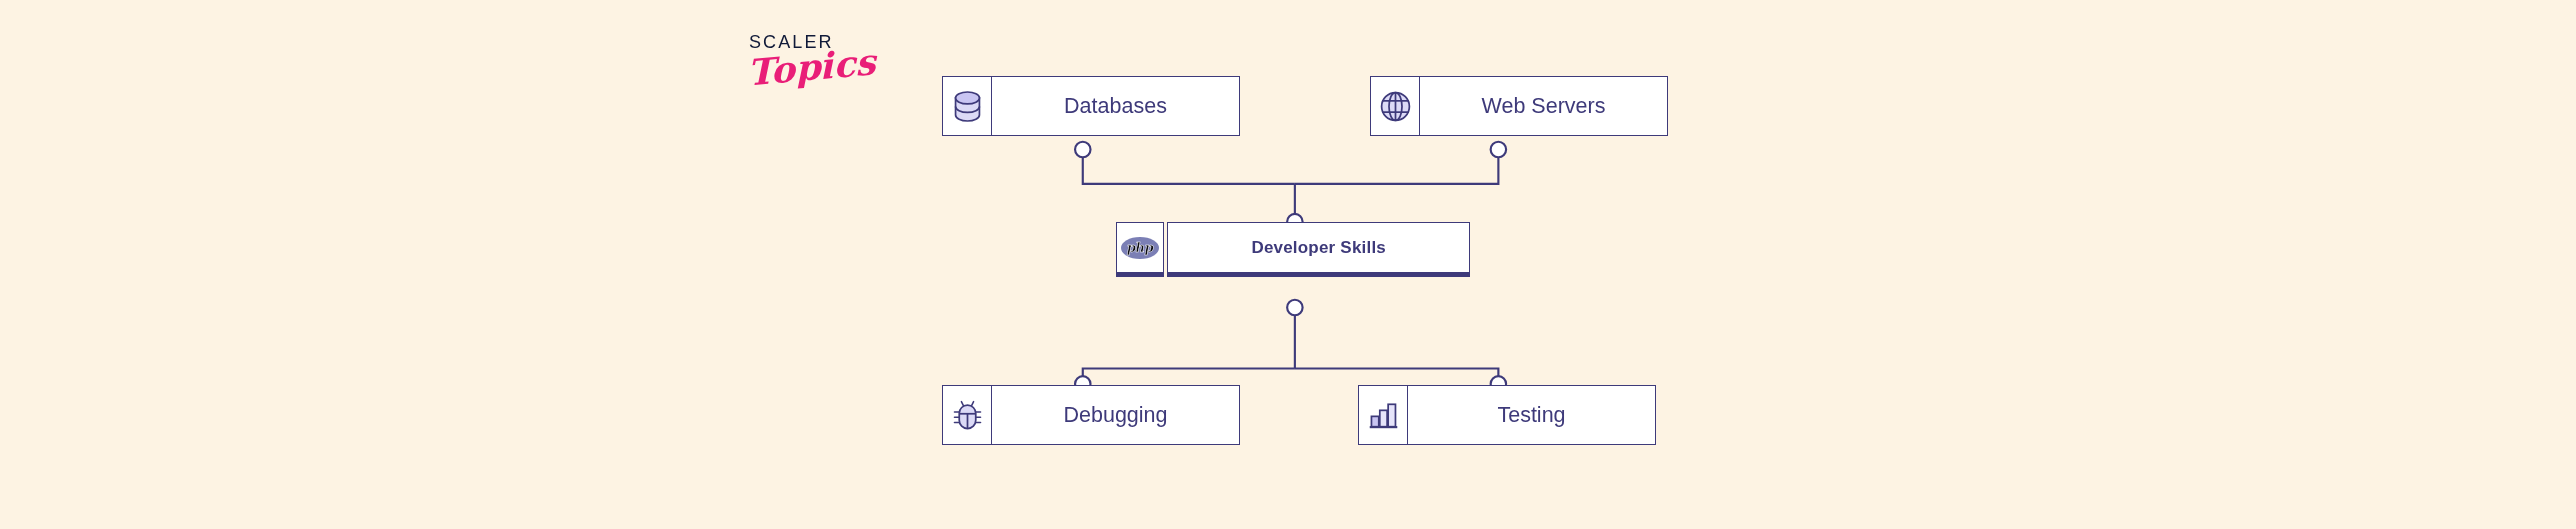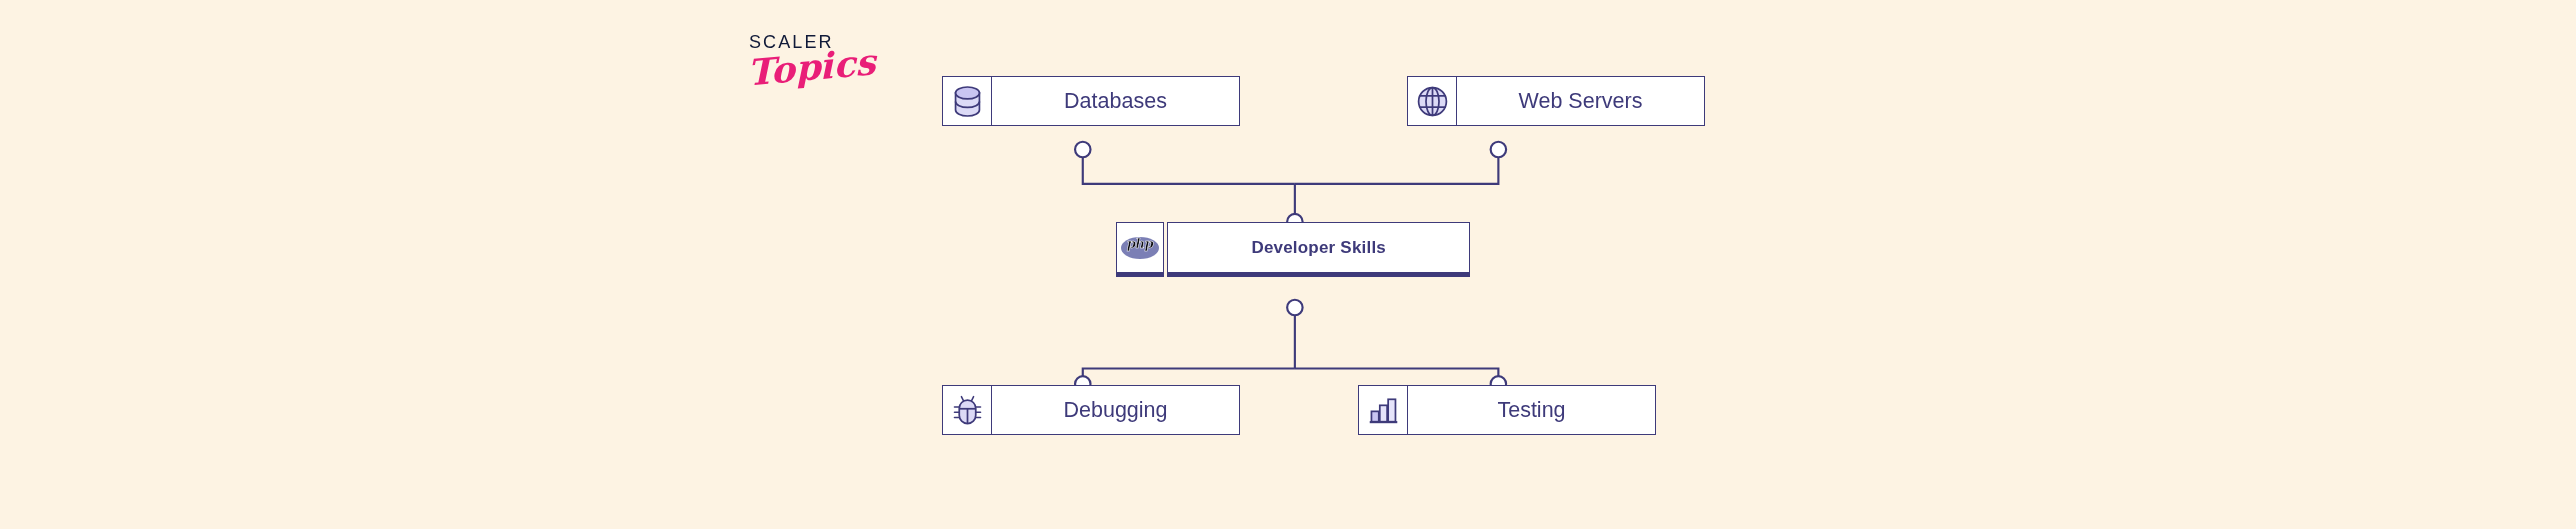--- a/index.html
+++ b/index.html
@@ -80,21 +80,21 @@
     align-items: center;
     justify-content: center;
     flex: 1 1 auto;
     color: #3e3a7a;
     font-size: 21.5px;
     font-family: "Liberation Sans", sans-serif;
     white-space: nowrap;
   }
 
   
-  .node.plain { height: 50px; padding-left: 8px; }
+  .node.plain { height: 60px; padding-left: 8px; }
   .node.plain .icon-cell { width: 50px; }
 
   
   .node.center { height: 55px; }
   .node.center .icon-cell {
     width: 48px;
     border-width: 1.7px;
     border-bottom: 5.2px solid #3e3a7a;
     margin-right: 3.4px;
   }
@@ -120,20 +120,21 @@
   
   .icon-svg { display: block; }
 
   
   .php-badge {
     width: 38px;
     height: 22px;
     border-radius: 50%;
     background: #7b7fb5;
     display: flex;
+    align-items: center;
     justify-content: center;
     position: relative;
   }
   .php-badge span {
     font-family: "DejaVu Serif", serif;
     font-style: italic;
     font-weight: bold;
     font-size: 13px;
     color: #0c0c12;
     -webkit-text-stroke: 0.5px #ffffff;
@@ -181,21 +182,21 @@
     <div class="icon-cell">
       <svg class="icon-svg" width="29" height="33" viewBox="0 0 34 38" xmlns="http://www.w3.org/2000/svg">
         <path d="M3 9 L3 29 A14 7 0 0 0 31 29 L31 9 Z" fill="#dcdaf6" stroke="#3e3a7a" stroke-width="2"></path>
         <ellipse cx="17" cy="9" rx="14" ry="7" fill="#c9c5f2" stroke="#3e3a7a" stroke-width="2"></ellipse>
         <path d="M3 19 A14 7 0 0 0 31 19" fill="none" stroke="#3e3a7a" stroke-width="2"></path>
       </svg>
     </div>
     <div class="label-cell">Databases</div>
   </div>
 
-  <div class="node plain" style="left:1399px; top:76px; width:306px;text-align:right;">
+  <div class="node plain" style="left:1362px; top:76px; width:306px;text-align:right;">
     <div class="icon-cell">
       <svg class="icon-svg" width="33" height="33" viewBox="0 0 38 38" xmlns="http://www.w3.org/2000/svg">
         <circle cx="19" cy="19" r="16" fill="#dcdaf6" stroke="#3e3a7a" stroke-width="2"></circle>
         <ellipse cx="19" cy="19" rx="7.5" ry="16" fill="none" stroke="#3e3a7a" stroke-width="2"></ellipse>
         <line x1="19" y1="3" x2="19" y2="35" stroke="#3e3a7a" stroke-width="2"></line>
         <line x1="3.6" y1="12.5" x2="34.4" y2="12.5" stroke="#3e3a7a" stroke-width="2"></line>
         <line x1="3.6" y1="25.5" x2="34.4" y2="25.5" stroke="#3e3a7a" stroke-width="2"></line>
       </svg>
     </div>
     <div class="label-cell">Web Servers</div>

